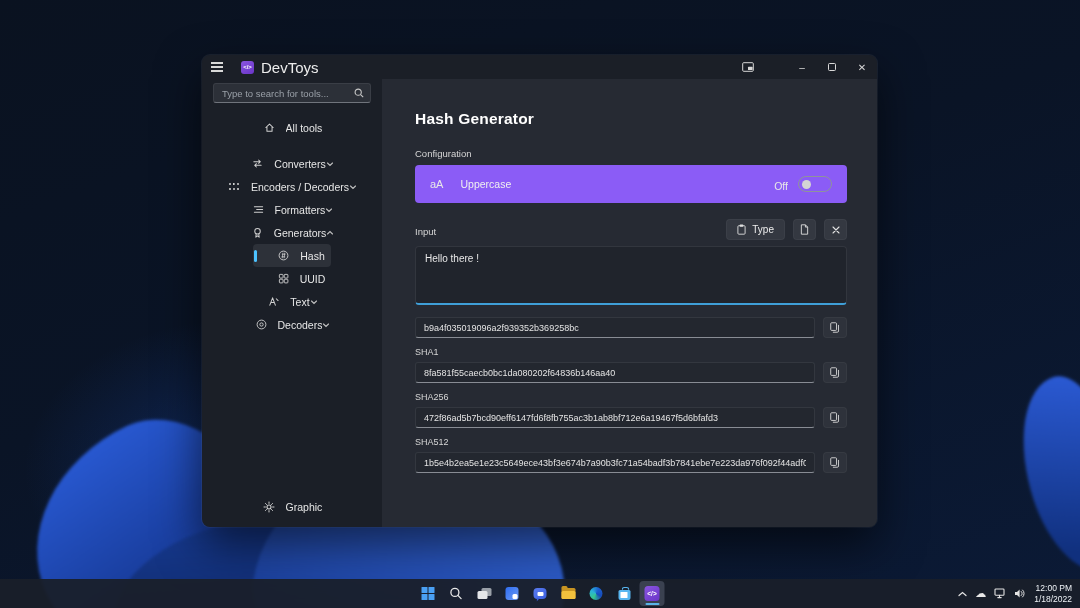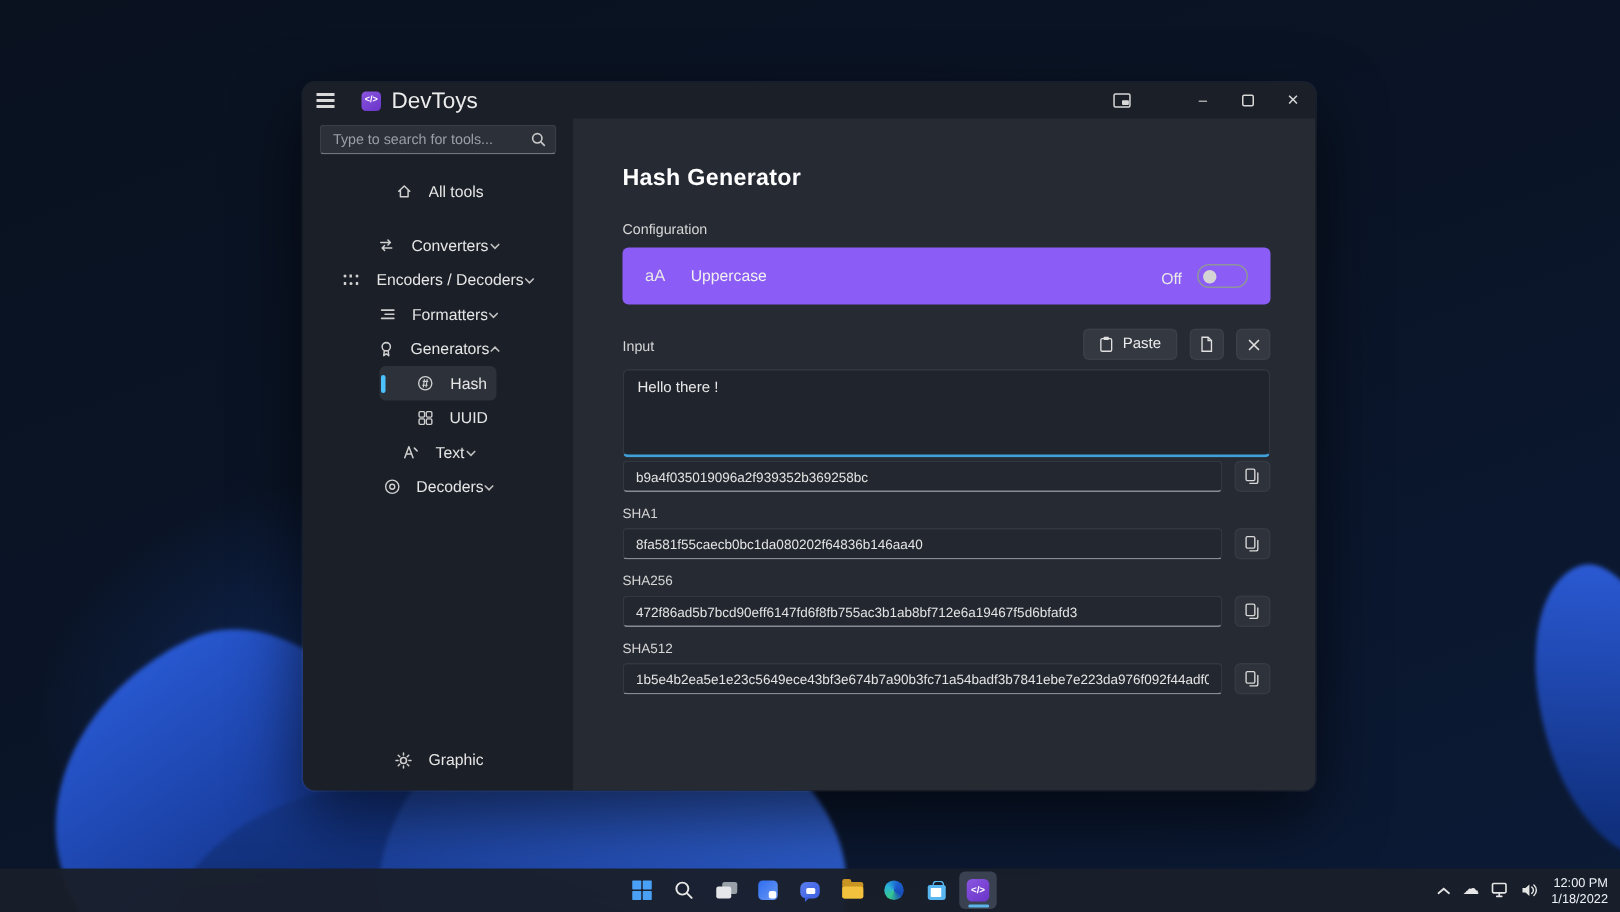--- a/index.html
+++ b/index.html
@@ -83,21 +83,21 @@
   .input-header { display:flex; align-items:flex-end; margin-bottom:6px; height:22px; }
   .input-header .sec-label { margin-bottom:3px; }
   .btn-row { margin-left:auto; display:flex; gap:8px; }
   .btn { background:#343841; border-radius:4px; height:21px; display:flex; align-items:center;
     justify-content:center; color:#ededed; font-size:10px; cursor:pointer; border:1px solid rgba(255,255,255,0.04); }
   .btn.wide { padding:0 10px; gap:6px; }
   .btn.sq { width:23px; }
 
   textarea.input-area { width:100%; height:59px; background:#20242c; border:1px solid #32363e;
     border-bottom:2px solid #3f9fd8; border-radius:4px; resize:none; outline:none; padding:6px 9px;
-    color:#e8e8e8; font-size:10px; font-family:"Liberation Sans",sans-serif; margin-bottom:2px; display:block; }
+    color:#e8e8e8; font-size:10px; font-family:"Liberation Sans",sans-serif; margin-bottom:12px; display:block; }
 
   .hash-label { font-size:9px; color:#d6d6d6; margin-bottom:5px; }
   .hash-row { display:flex; align-items:center; gap:8px; margin-bottom:9px; }
   .hash-field { flex:1; height:21px; background:#23272f; border:1px solid #33373f; border-bottom-color:#888c94;
     border-radius:3px; color:#e4e4e4; font-size:9px; padding:0 8px; min-width:0;
     font-family:"Liberation Sans",sans-serif; white-space:nowrap; overflow:hidden; outline:none; }
   .copy-btn { width:24px; height:21px; flex:0 0 24px; background:#2e323b; border-radius:4px;
     display:flex; align-items:center; justify-content:center; cursor:pointer; border:1px solid rgba(255,255,255,0.04); }
 
   
@@ -328,21 +328,21 @@
         </div>
 
         <div class="input-header">
           <div class="sec-label">Input</div>
           <div class="btn-row">
             <div class="btn wide">
               <svg width="9" height="11" viewBox="0 0 10 12">
                 <rect x="1" y="1.8" width="8" height="9.4" rx="1" fill="none" stroke="#e0e0e0" stroke-width="1"></rect>
                 <rect x="3" y="0.5" width="4" height="2.4" rx="0.7" fill="#e0e0e0"></rect>
               </svg>
-              <span>Paste</span>
+              <span>Type</span>
             </div>
             <div class="btn sq">
               <svg width="9" height="11" viewBox="0 0 10 12">
                 <path d="M1.5 0.8 H6 L8.5 3.3 V11.2 H1.5 Z" fill="none" stroke="#e0e0e0" stroke-width="1"></path>
                 <path d="M6 0.8 V3.3 H8.5" fill="none" stroke="#e0e0e0" stroke-width="1"></path>
               </svg>
             </div>
             <div class="btn sq">
               <svg width="8" height="8" viewBox="0 0 8 8">
                 <path d="M1 1 L7 7 M7 1 L1 7" stroke="#e0e0e0" stroke-width="1.1" stroke-linecap="round"></path>

